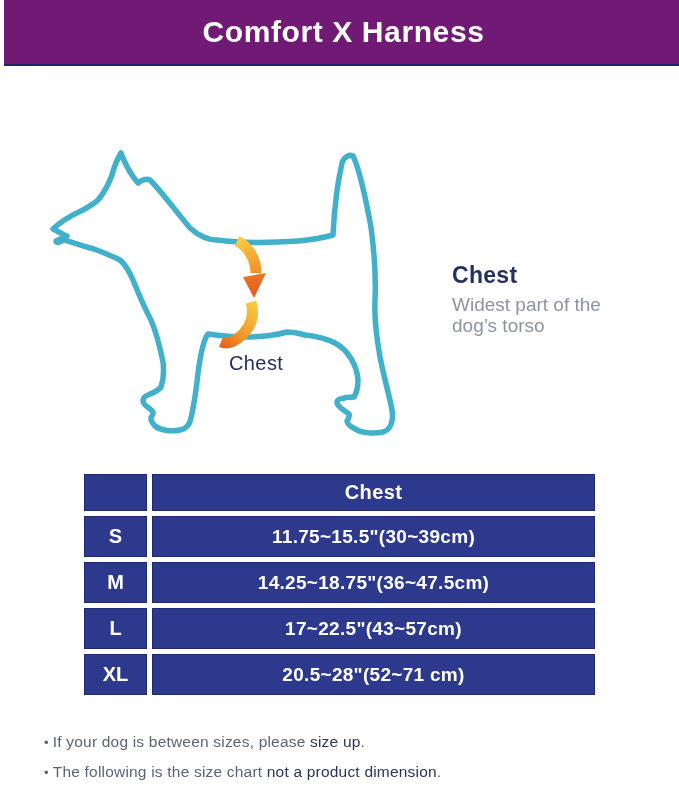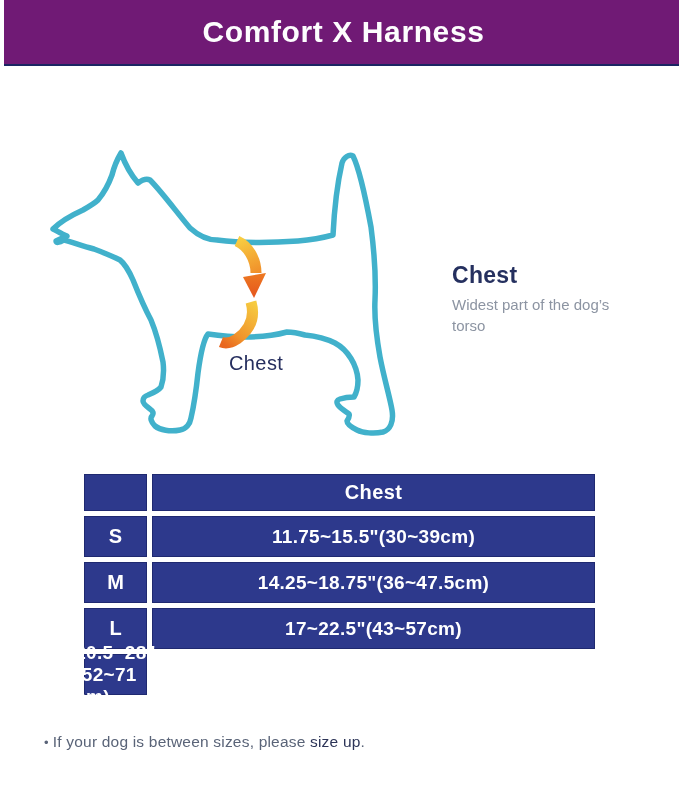--- a/index.html
+++ b/index.html
@@ -20,21 +20,21 @@
   }
   
   .dog-svg { position:absolute; left:40px; top:130px; width:400px; height:330px; }
   .dog-chest-label {
     position:absolute; left:229px; top:352px; width:70px;
     color:#252E5E; font-size:20px; font-weight:500; letter-spacing:0.4px;
   }
   
   .callout { position:absolute; left:452px; top:262px; width:170px; }
   .callout-title { color:#25305F; font-size:23px; font-weight:600; letter-spacing:0.3px; }
-  .callout-desc { margin-top:5px; color:#8C94A2; font-size:15px; line-height:21px; width:160px; }
+  .callout-desc { margin-top:5px; color:#8C94A2; font-size:19px; line-height:21px; width:160px; }
   
   .size-table {
     position:absolute; left:84px; top:474px; width:511px;
     display:grid; grid-template-columns:63px 443px;
     grid-template-rows:37px 41px 41px 41px 41px; gap:5px;
   }
   .cell {
     background:#2D398C; border:1px solid #1F2970; color:#ffffff;
     display:flex; align-items:center; justify-content:center;
   }
@@ -140,22 +140,26 @@
 
     <div class="cell size">S</div>
     <div class="cell value">11.75~15.5"(30~39cm)</div>
 
     <div class="cell size">M</div>
     <div class="cell value">14.25~18.75"(36~47.5cm)</div>
 
     <div class="cell size">L</div>
     <div class="cell value">17~22.5"(43~57cm)</div>
 
+    <div class="cell size">XL</div>
     <div class="cell value">20.5~28"(52~71 cm)</div>
   </div>
 
   <div class="notes">
     <div class="note">
       <span class="bullet">•</span><span>If your dog is between sizes, please </span><strong>size up</strong><span>.</span>
     </div>
+    <div class="note">
+      <span class="bullet">•</span><span>The following is the size chart </span><strong>not a product dimension</strong><span>.</span>
+    </div>
   </div>
 
 </div>
 
 </body></html>

